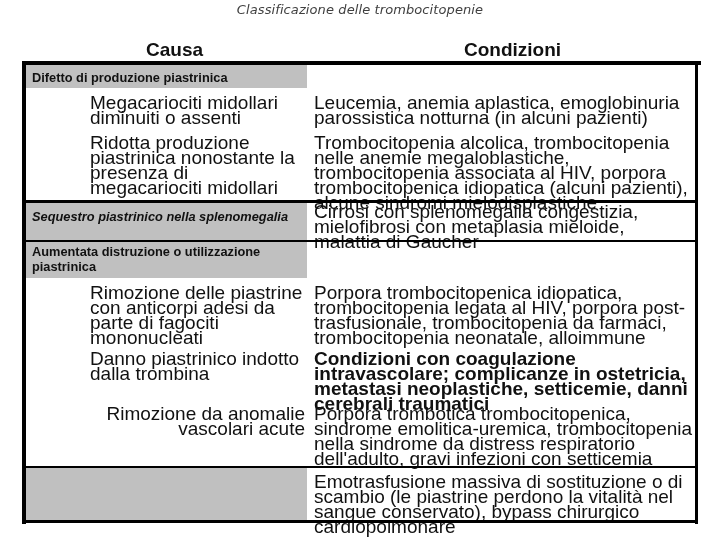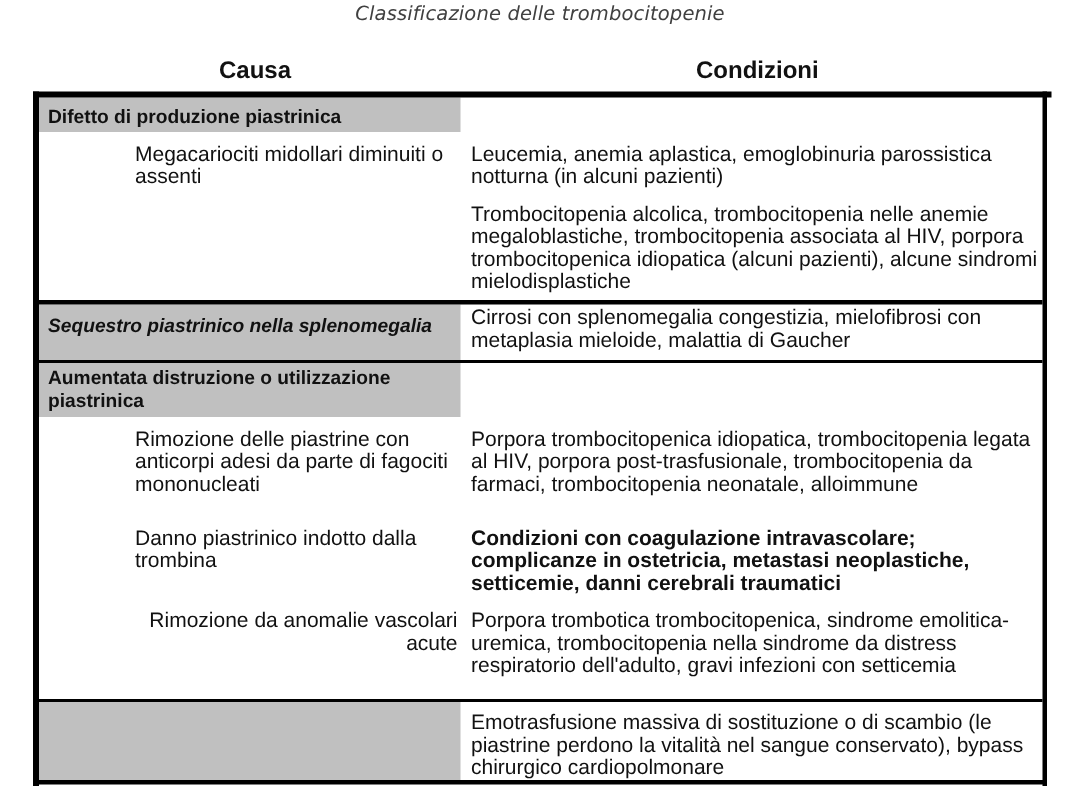--- a/index.html
+++ b/index.html
@@ -1,33 +1,33 @@
 <!DOCTYPE html>
 <html><head>
 <meta charset="utf-8">
 <style>
   html, body { margin:0; padding:0; background:#ffffff; }
   body { width:720px; height:540px; position:relative; overflow:hidden;
          font-family:"Liberation Sans", sans-serif; color:#111; }
   .title { position:absolute; top:2px; left:0; width:720px; text-align:center;
            font-family:"DejaVu Sans", sans-serif; font-style:italic; font-size:13px;
            color:#404040; letter-spacing:0.1px; }
-  .hdr { position:absolute; top:39px; font-weight:bold; font-size:16px; color:#111; }
+  .hdr { position:absolute; top:39px; font-weight:bold; font-size:19px; color:#111; }
   .hdr-causa { left:146px; }
   .hdr-cond { left:464px; }
   .tbl { position:absolute; left:22px; top:61px; width:560px; height:461px; }
   .border-top { position:absolute; left:0; top:0; width:679px; height:4px; background:#000; }
   .border-left { position:absolute; left:0; top:0; width:4px; height:463px; background:#000; }
   .border-right { position:absolute; left:673px; top:0; width:3px; height:463px; background:#000; }
   .border-bottom { position:absolute; left:0; top:459px; width:676px; height:3px; background:#000; }
   .sep { position:absolute; left:4px; width:669px; background:#000; }
   .sep-thick { height:3px; }
   .sep-thin { height:2px; }
   .gray { position:absolute; left:4px; width:281px; background:#c0c0c0; }
-  .cell { position:absolute; font-size:14px; line-height:15px; color:#111; }
+  .cell { position:absolute; font-size:19px; line-height:15px; color:#111; }
   .cat { font-weight:bold; font-size:12.8px; }
   .sub { left:68px; width:215px; }
   .cond { left:292px; width:380px; }
 </style>
 </head>
 <body>
 
 <div class="title">Classificazione delle trombocitopenie</div>
 
 <div class="hdr hdr-causa">Causa</div>
@@ -36,20 +36,21 @@
 <div class="tbl">
 
   <div class="gray" style="top:4px;height:23px;"></div>
   <div class="gray" style="top:142px;height:37px;"></div>
   <div class="gray" style="top:181px;height:36px;"></div>
   <div class="gray" style="top:407px;height:52px;"></div>
 
   <div class="cell cat" style="left:10px;top:9px;width:270px;">Difetto di produzione piastrinica</div>
   <div class="cell sub" style="top:34px;">Megacariociti midollari diminuiti o assenti</div>
   <div class="cell cond" style="top:34px;">Leucemia, anemia aplastica, emoglobinuria parossistica notturna (in alcuni pazienti)</div>
+  <div class="cell sub" style="top:74px;">Ridotta produzione piastrinica nonostante la presenza di megacariociti midollari</div>
   <div class="cell cond" style="top:74px;">Trombocitopenia alcolica, trombocitopenia nelle anemie megaloblastiche, trombocitopenia associata al HIV, porpora trombocitopenica idiopatica (alcuni pazienti), alcune sindromi mielodisplastiche</div>
 
   <div class="sep sep-thick" style="top:139px;"></div>
 
   <div class="cell cat" style="left:10px;top:148px;width:270px;font-style:italic;">Sequestro piastrinico nella splenomegalia</div>
   <div class="cell cond" style="top:143px;">Cirrosi con splenomegalia congestizia, mielofibrosi con metaplasia mieloide, malattia di Gaucher</div>
 
   <div class="sep sep-thin" style="top:179px;"></div>
 
   <div class="cell cat" style="left:10px;top:183px;width:270px;">Aumentata distruzione o utilizzazione piastrinica</div>

